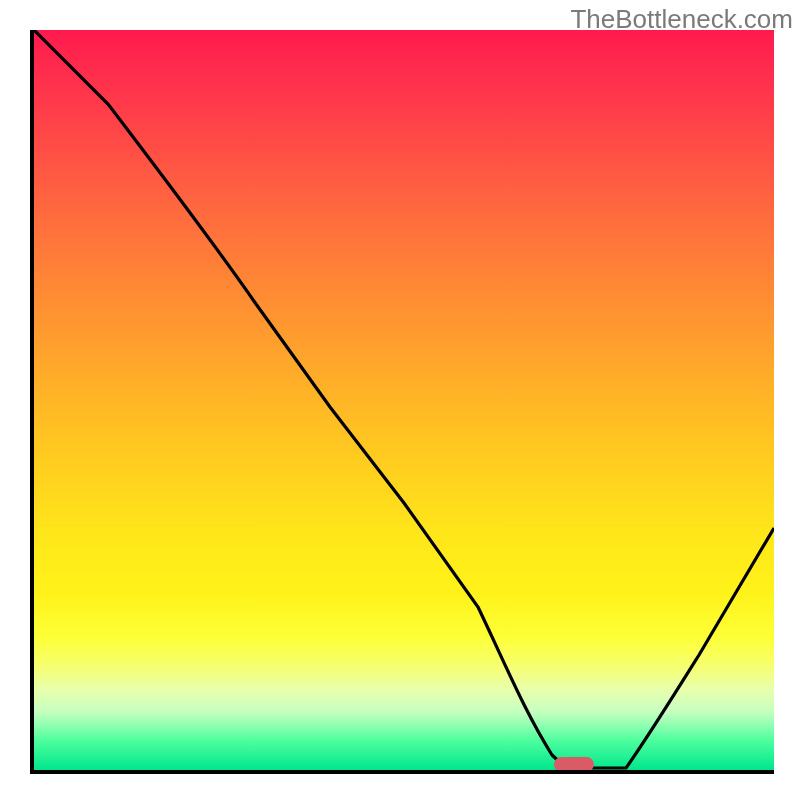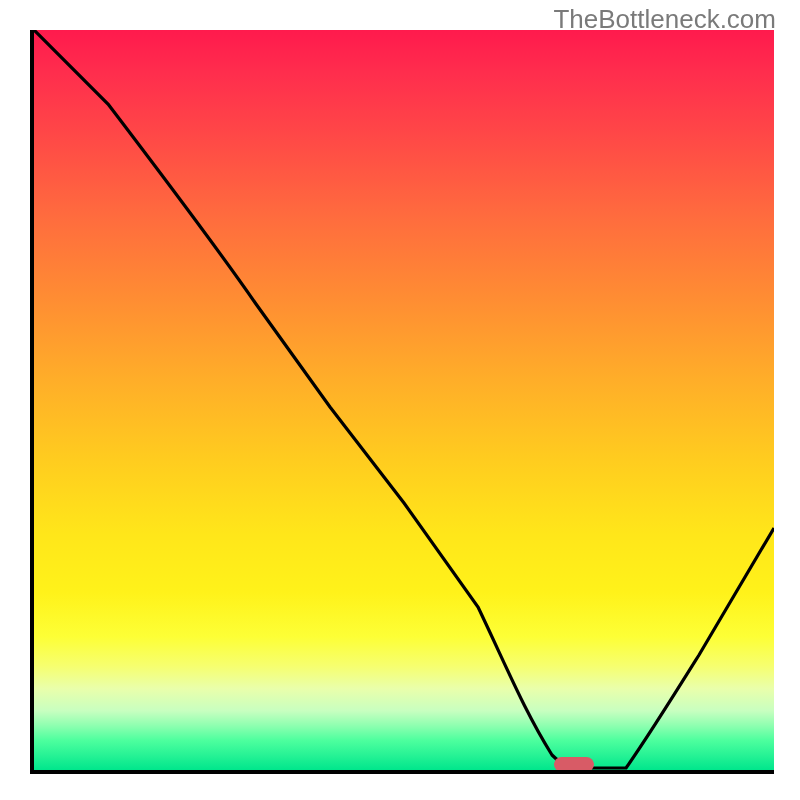--- a/index.html
+++ b/index.html
@@ -11,21 +11,21 @@
     font-family: Arial, Helvetica, sans-serif;
   }
   .chart-container {
     position: relative;
     width: 800px;
     height: 800px;
   }
   .watermark {
     position: absolute;
     top: 4px;
-    right: 24px;
+    right: 7px;
     font-size: 26px;
     font-weight: 500;
     color: #7a7a7a;
     font-family: Arial, sans-serif;
     z-index: 10;
   }
   .plot-area {
     position: absolute;
     left: 30px;
     top: 30px;

